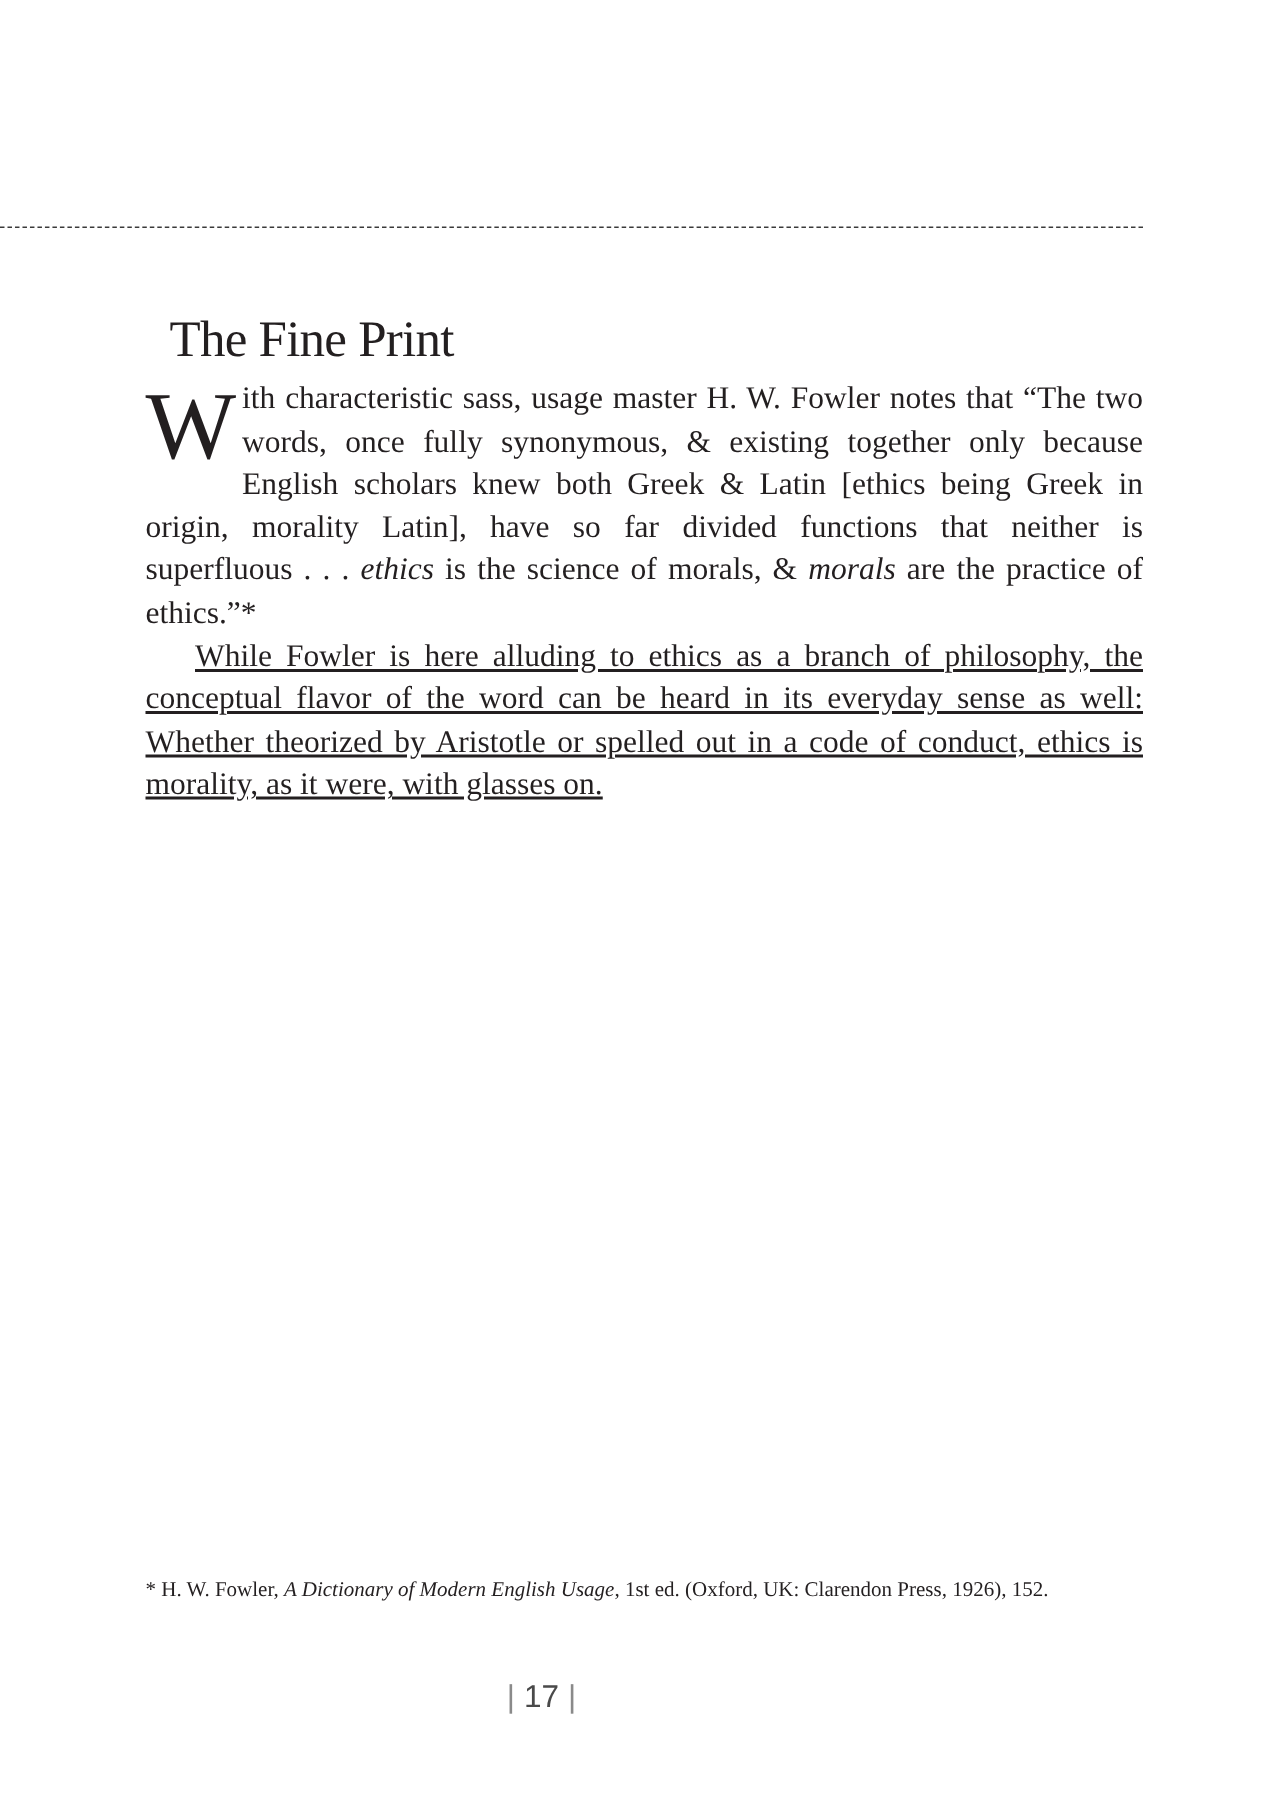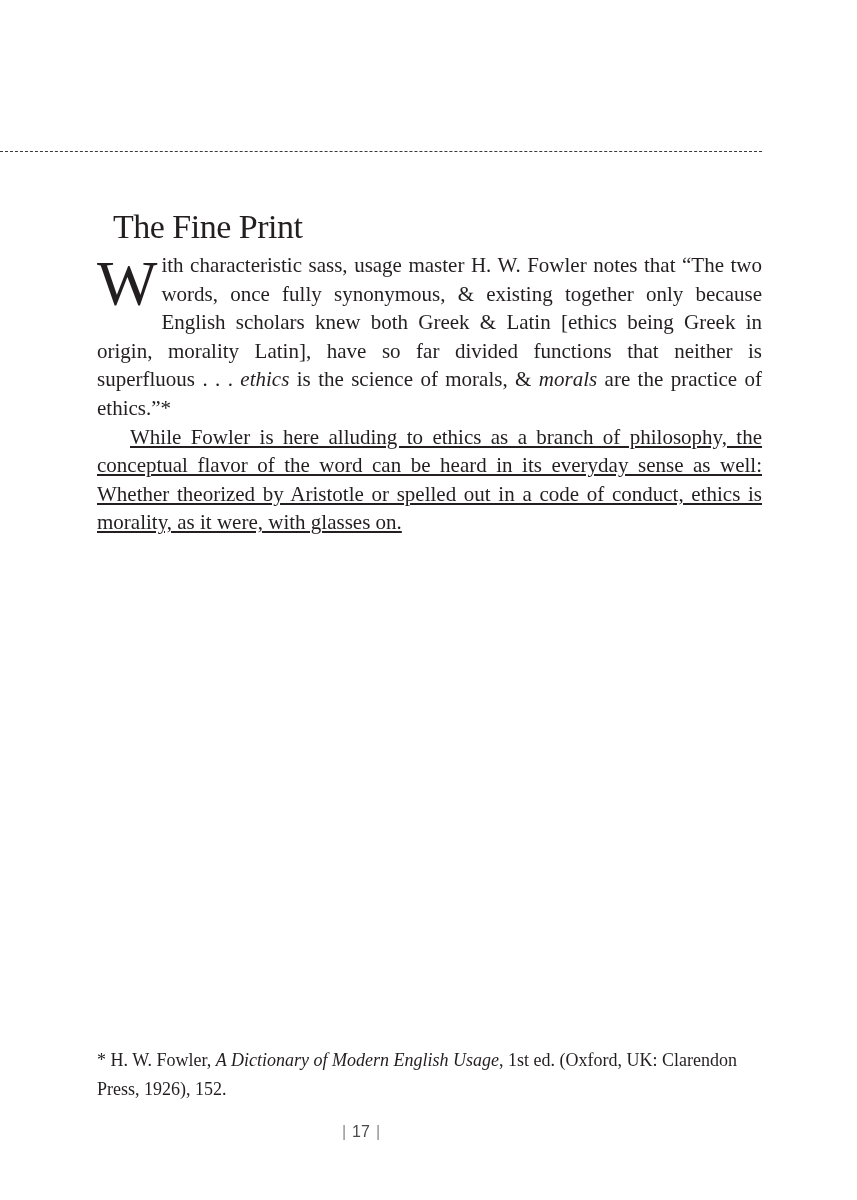--- a/index.html
+++ b/index.html
@@ -57,32 +57,32 @@
     }
     .indent {
       text-indent: 33px;
       text-decoration: underline;
     }
     .footnote {
       position: absolute;
       left: 97px;
       top: 1046px;
       width: 665px;
-      font-size: 18px;
+      font-size: 14px;
       line-height: 29px;
       color: #231f20;
     }
     .page-number {
       position: absolute;
       left: 0;
       top: 1121px;
       width: 722px;
       text-align: center;
       font-family: "Liberation Sans", "DejaVu Sans", sans-serif;
-      font-size: 16px;
+      font-size: 21px;
       line-height: 22px;
       color: #4a4a4a;
     }
     .page-number .bar {
       color: #8a8a8a;
       margin: 0 6px;
     }
   </style>
 </head>
 <body>

